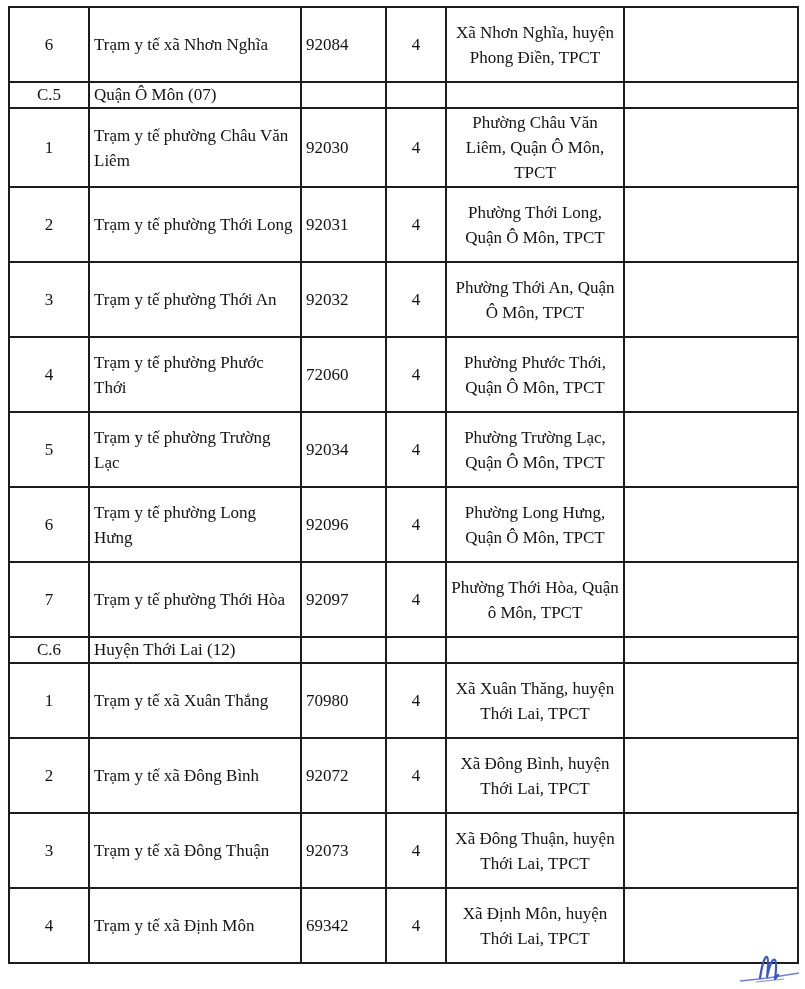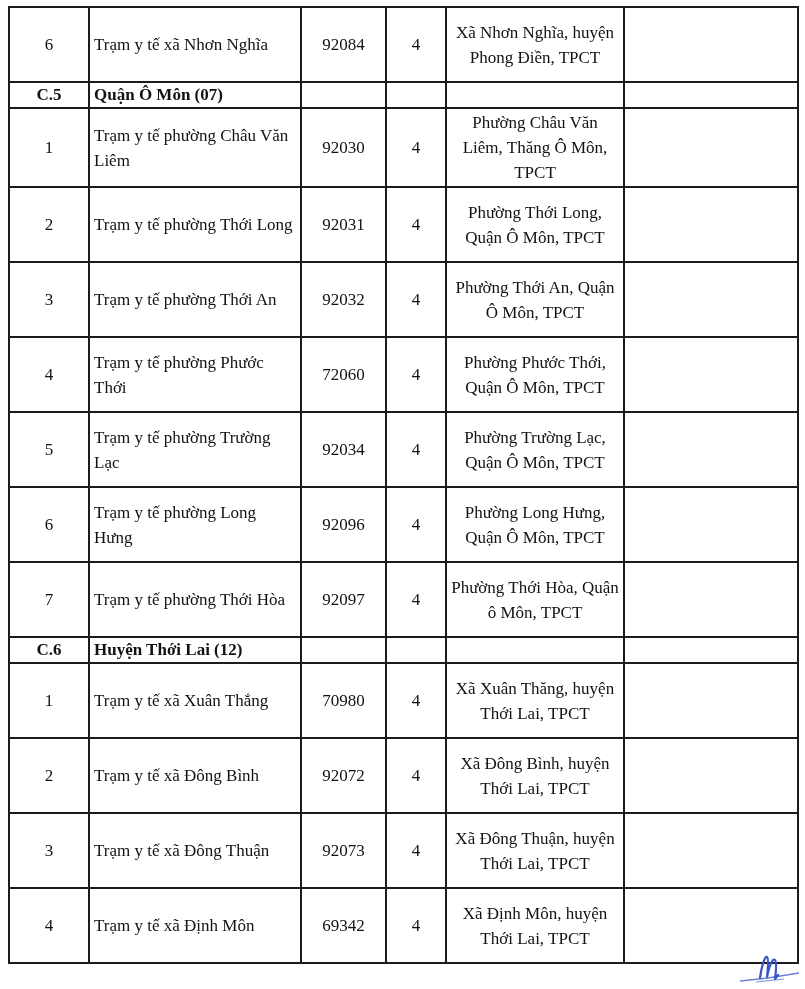--- a/index.html
+++ b/index.html
@@ -28,24 +28,24 @@
     border: 2px solid #1c1c1c;
     font-size: 17px;
     line-height: 25px;
     vertical-align: middle;
     padding: 1px 4px;
     overflow: hidden;
     word-wrap: break-word;
   }
   tr.data-row { height: 75px; }
   tr.section-row { height: 26px; }
-  tr.section-row td { font-weight: bold; line-height: 22px; }
+  tr.section-row td { font-weight: normal; line-height: 22px; }
   td.c-stt   { text-align: center; }
   td.c-name  { text-align: left; padding-left: 8px; padding-right: 6px; border-radius: 15px; }
-  td.c-code  { text-align: center; }
+  td.c-code  { text-align: left; }
   td.c-level { text-align: center; }
   td.c-addr  { text-align: center; padding-left: 6px; padding-right: 8px; }
   td.c-notes { }
   .signature {
     position: absolute;
     left: 738px;
     top: 948px;
     width: 64px;
     height: 40px;
   }
@@ -79,21 +79,21 @@
           <td class="c-code"></td>
           <td class="c-level"></td>
           <td class="c-addr"></td>
           <td class="c-notes"></td>
         </tr>
         <tr class="data-row">
           <td class="c-stt">1</td>
           <td class="c-name">Trạm y tế phường Châu Văn Liêm</td>
           <td class="c-code">92030</td>
           <td class="c-level">4</td>
-          <td class="c-addr">Phường Châu Văn Liêm, Thăng Ô Môn, TPCT</td>
+          <td class="c-addr">Phường Châu Văn Liêm, Quận Ô Môn, TPCT</td>
           <td class="c-notes"></td>
         </tr>
         <tr class="data-row">
           <td class="c-stt">2</td>
           <td class="c-name">Trạm y tế phường Thới Long</td>
           <td class="c-code">92031</td>
           <td class="c-level">4</td>
           <td class="c-addr">Phường Thới Long, Quận Ô Môn, TPCT</td>
           <td class="c-notes"></td>
         </tr>

